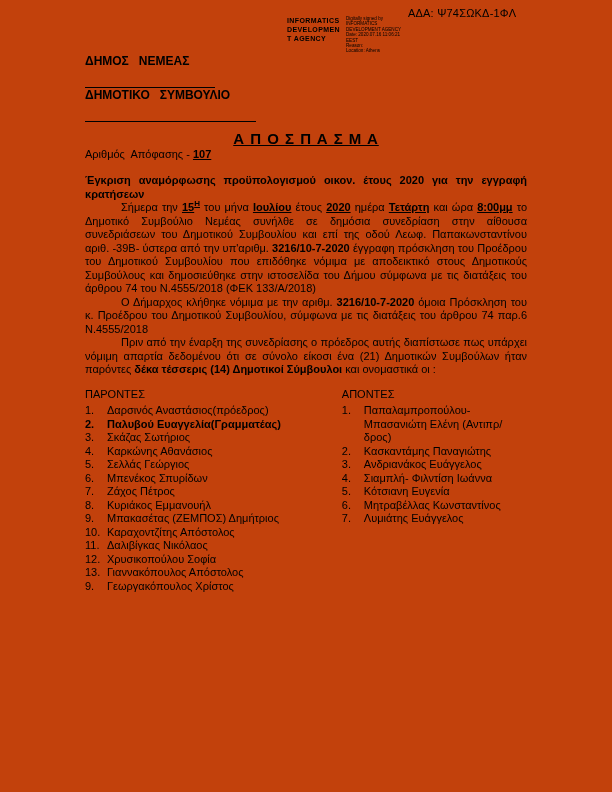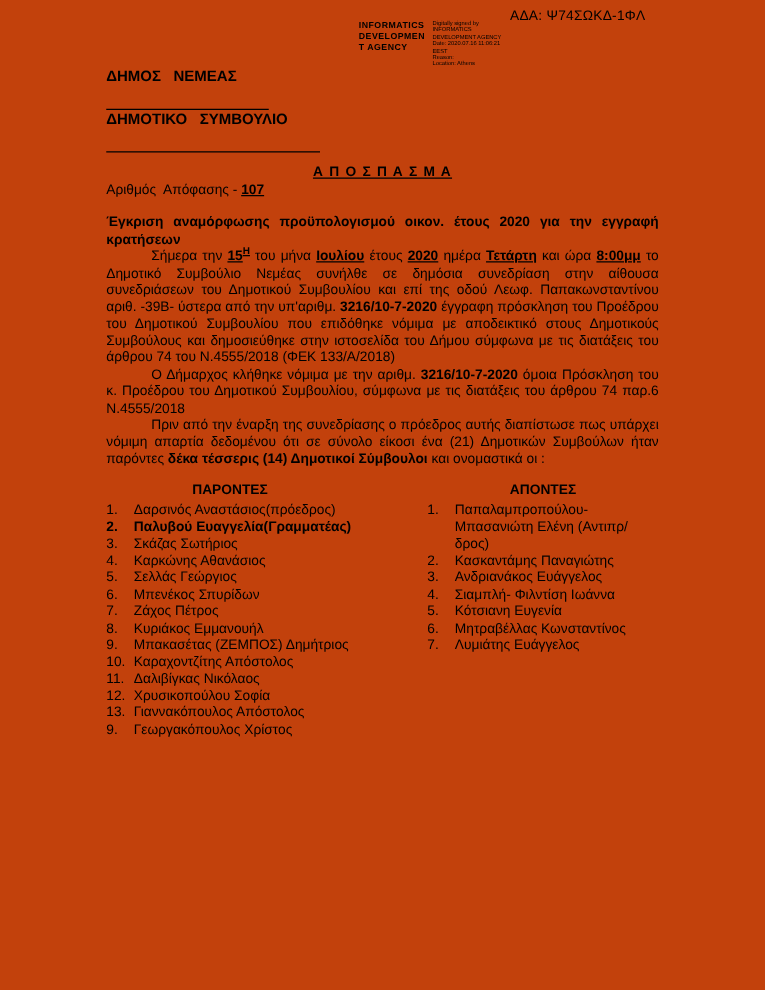--- a/index.html
+++ b/index.html
@@ -29,38 +29,38 @@
   }
 
   .org-line { font-size:12px; line-height:14px; }
   .org-underline {
     display:inline-block; font-weight:bold; white-space:pre;
     border-bottom:1.5px solid #000; padding-right:26px; padding-bottom:19px;
   }
 
   .title-row { text-align:center; margin-top:10px; }
   .doc-title {
-    font-weight:bold; font-size:11px; text-decoration:underline;
+    font-weight:bold; font-size:15px; text-decoration:underline;
     letter-spacing:1px; white-space:pre;
   }
 
   .para { text-align:justify; }
   .intro { margin-top:13px; }
   .decision { text-align:left; white-space:pre-wrap; }
   .subject { font-weight:bold; margin-top:13px; }
   .indent { text-indent:36px; }
 
   .b { font-weight:bold; }
   .u { text-decoration:underline; }
   sup { font-size:8px; line-height:0; }
 
   .roster { display:flex; justify-content:space-between; margin-top:11px; }
   .col-present { width:258px; }
   .col-absent  { width:186px; }
-  .roster-header { font-weight:bold; margin-bottom:3px; text-align:center; }
+  .roster-header { font-weight:normal; margin-bottom:3px; text-align:left; }
   .present-header { width:198px; }
   .roster-row { display:flex; line-height:13.5px; }
   .roster-num { flex:0 0 22px; }
   .roster-name { flex:1 1 auto; }
 </style>
 </head>
 <body>
 
 <div class="page">
 

